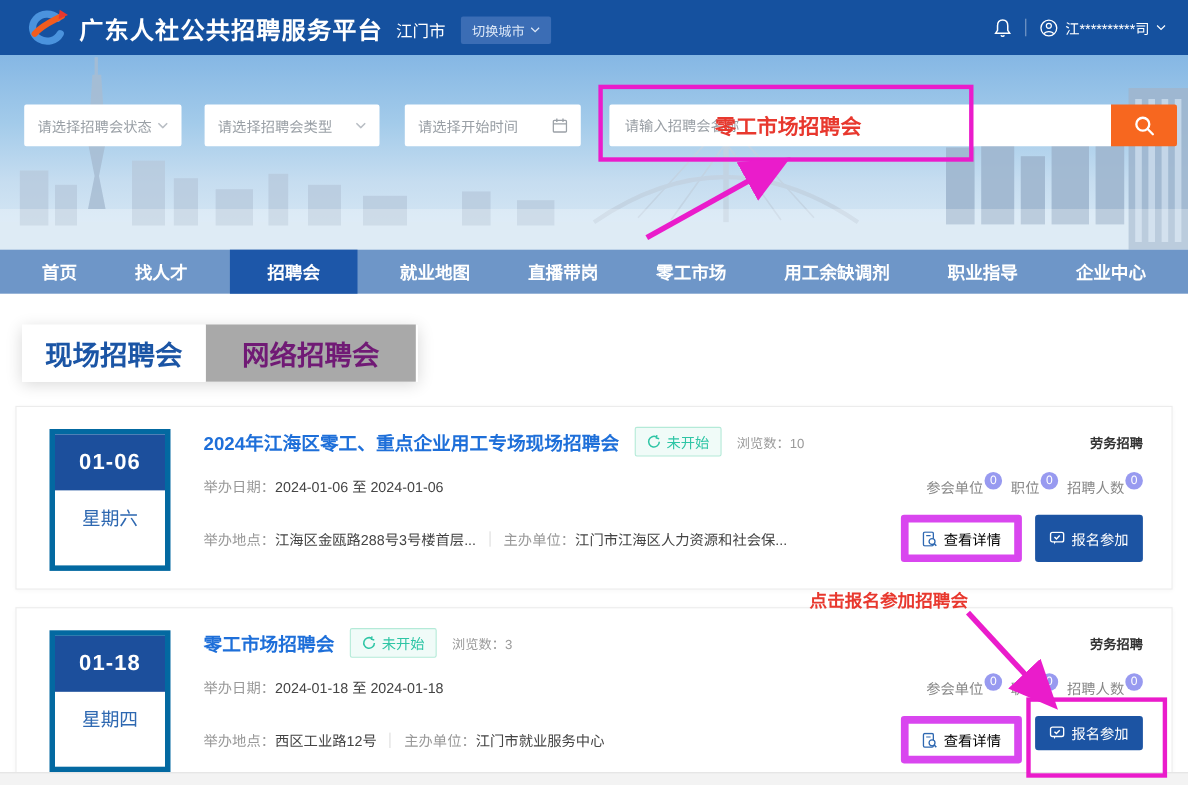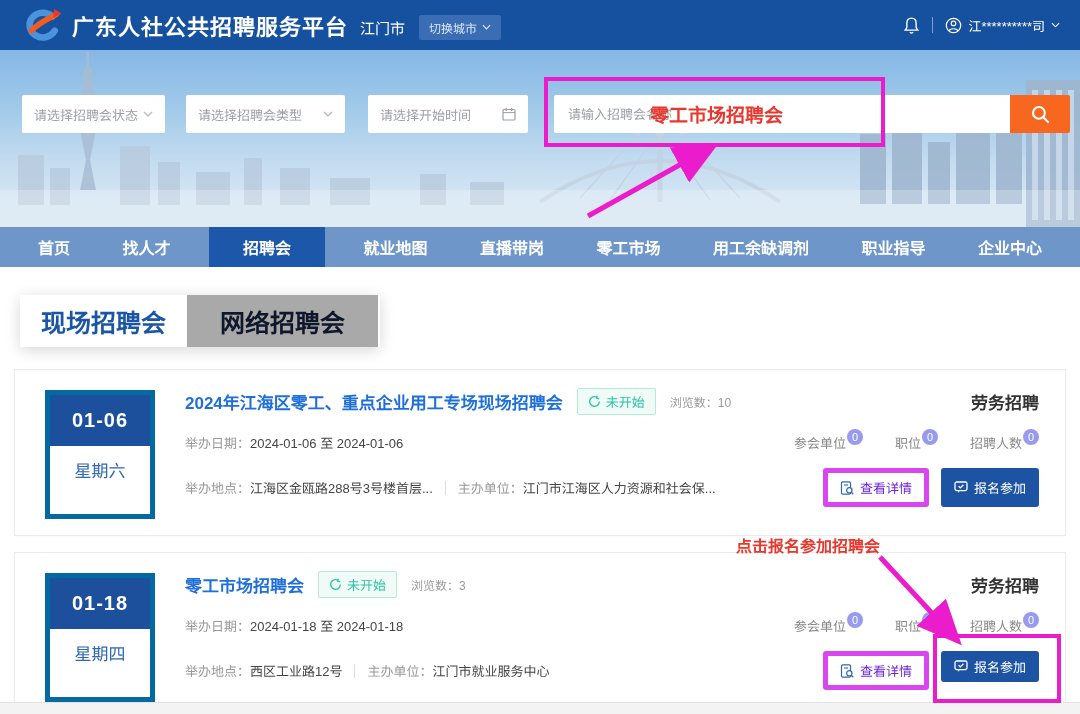--- a/index.html
+++ b/index.html
@@ -44,51 +44,51 @@
   .nav-item { display:flex; align-items:center; padding:0 14px; color:#fff; font-size:16px;
               font-weight:bold; cursor:pointer; white-space:nowrap; }
   .nav-item.active { background:#1d57a9; padding:0 34px; }
 
   
   .content { position:absolute; top:267px; left:0; right:0; bottom:0; background:#fff; }
   .tabs { display:flex; margin:28px 0 0 20px; width:360px; box-shadow:0 3px 14px rgba(0,0,0,.16); }
   .tab { height:52px; display:flex; align-items:center; justify-content:center; font-size:25px;
          font-weight:bold; cursor:pointer; }
   .tab.active { width:167px; background:#fff; color:#1b55a5; z-index:2; }
-  .tab.inactive { width:191px; background:#a9a9a9; color:#0f172a; }
+  .tab.inactive { width:191px; background:#a9a9a9; color:#701a75; }
 
   .card { position:relative; margin:22px 14px 0; border:1px solid #ececec; min-height:152px;
           padding:16px 26px 16px 22px; display:flex; background:#fff; box-shadow:0 1px 4px rgba(0,0,0,.03); }
   .card + .card { margin-top:16px; }
   .date-block { width:110px; height:129px; flex-shrink:0; margin:4px 30px 0 8px;
                 border:5px solid #0369a1; text-align:center; }
   .date-top { height:51px; background:#1c4f9c; color:#fff; font-size:20px; font-weight:bold;
               line-height:51px; letter-spacing:1px; }
   .date-bottom { height:51px; background:#fff; color:#2e68b1; font-size:17px; line-height:51px; }
 
   .card-main { flex:1; display:flex; flex-direction:column; gap:11px; min-width:0; }
   .crow { display:flex; align-items:center; justify-content:space-between; min-height:30px; }
   .crow-left { display:flex; align-items:center; gap:14px; white-space:nowrap; }
   .card-title { color:#1e6fd9; font-size:17px; font-weight:bold; cursor:pointer; }
   .status-badge { display:flex; align-items:center; gap:5px; color:#2ec5a5; background:#f0fbf8;
                   border:1px solid #b4ead8; font-size:13px; padding:3px 10px; border-radius:2px; }
   .views { color:#9a9a9a; font-size:12px;text-align:right; }
-  .category { color:#333; font-size:17px; font-weight:bold;text-align:right; }
+  .category { color:#333; font-size:12px; font-weight:bold;text-align:right; }
   .meta-label { color:#999; font-size:13px; }
   .meta-value { color:#444; font-size:13px; }
   .meta-sep { border-left:1px solid #ddd; height:14px; margin:0 12px; display:inline-block; }
-  .stats { display:flex; align-items:flex-start; gap:32px; font-size:13px; color:#888; }
+  .stats { display:flex; align-items:flex-start; gap:8px; font-size:13px; color:#888; }
   .stat { display:flex; align-items:flex-start; }
   .stat-badge { background:#989af0; color:#fff; font-style:normal; border-radius:50%; min-width:16px;
                 height:16px; font-size:11px; display:inline-flex; align-items:center; justify-content:center;
                 margin:-4px 0 0 1px; }
   .btns { display:flex; gap:12px; }
   .btn { display:flex; align-items:center; gap:6px; font-size:13px; border-radius:3px; cursor:pointer;
          font-family:"Liberation Sans","DejaVu Sans",sans-serif; }
-  .btn-outline { border:5px solid #d946ef; color:#6d28d9; background:#fff; padding:5px 12px; }
+  .btn-outline { border:7px solid #d946ef; color:#000000; background:#fff; padding:5px 12px; }
   .btn-solid { border:none; background:#1c54a3; color:#fff; padding:6px 13px; }
   .signup-wrap { position:relative; }
 
   .footer-strip { position:absolute; left:0; right:0; bottom:0; height:12px; background:#f3f3f3;
                   border-top:1px solid #e3e3e3; }
 
   
   .anno { position:absolute; z-index:50; pointer-events:none; }
   .anno-box-search { left:544px; top:77px; width:341px; height:70px; border:4px solid #ea1ccb; }
   .anno-text-search { left:650px; top:100px; color:#e8382e; font-size:19px; font-weight:bold; white-space:nowrap; }

